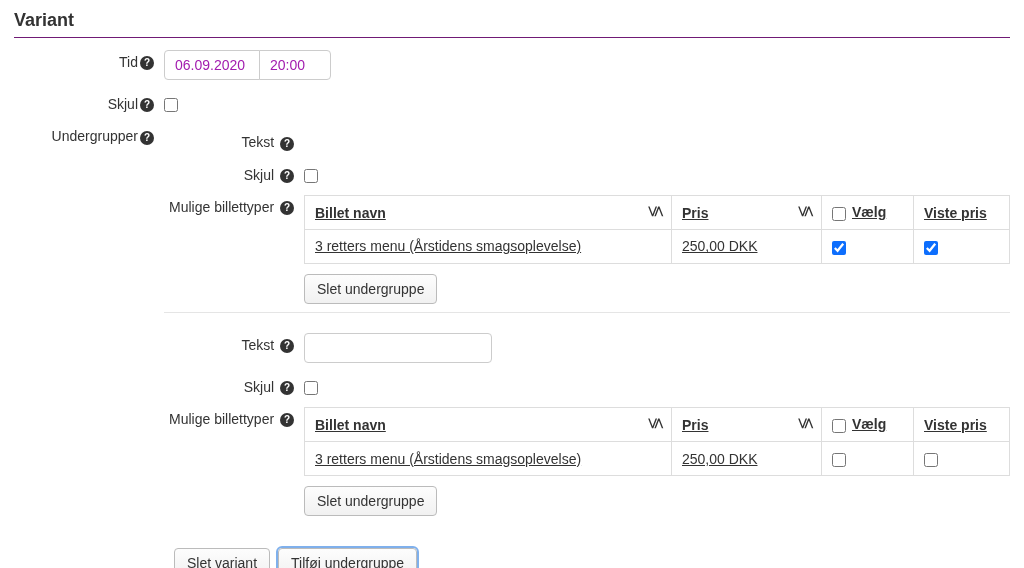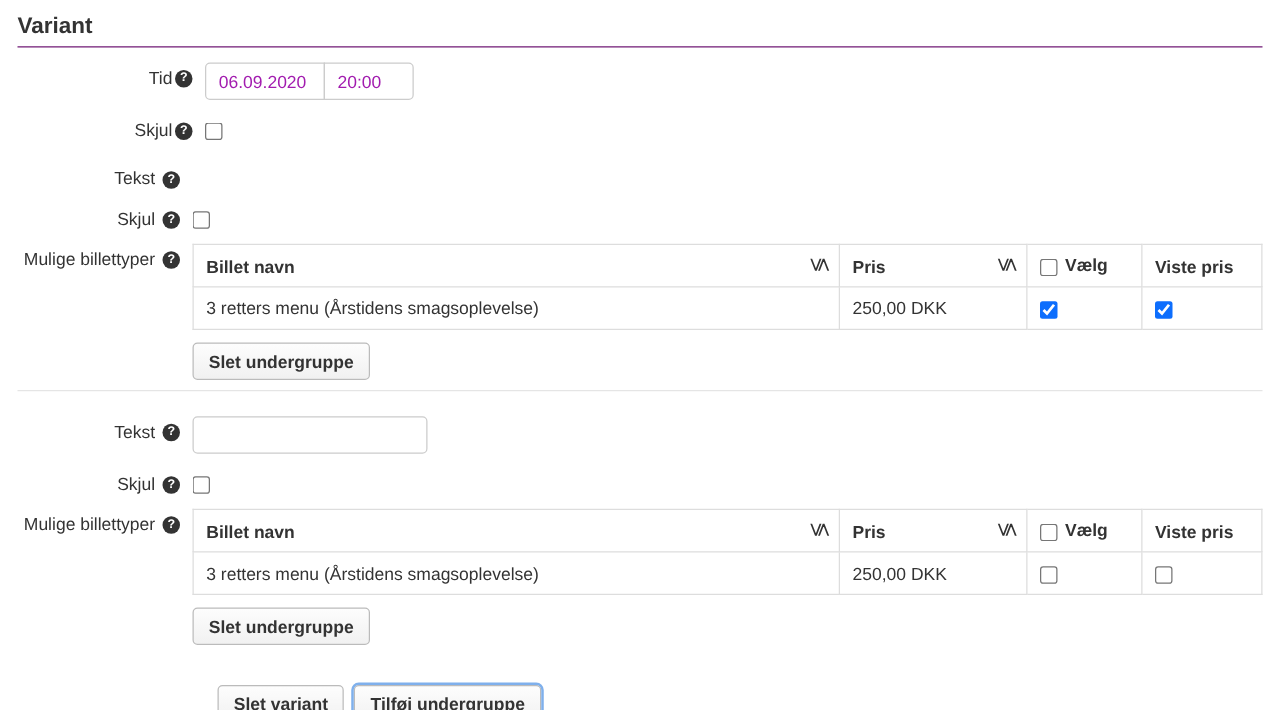--- a/index.html
+++ b/index.html
@@ -87,20 +87,21 @@
   table.tickets {
     width: 100%;
     border-collapse: collapse;
     background: #fff;
   }
   table.tickets th, table.tickets td {
     border: 1px solid #ddd;
     padding: 8px 10px;
     text-align: left;
     font-size: 14px;
+    text-decoration: underline;
   }
   table.tickets th { font-weight: 700; background: #fff; }
   .sort-icons {
     float: right;
     font-size: 10px;
     letter-spacing: -2px;
     color: #333;
     cursor: pointer;
   }
   .th-check { display:inline-block; margin-right:6px; vertical-align: middle;}
@@ -110,21 +111,20 @@
   .col-show { width: 96px; }
 
   button.btn {
     border: 1px solid #bbb;
     border-radius: 4px;
     background: linear-gradient(#fdfdfd, #f1f1f1);
     padding: 6px 12px;
     font-size: 14px;
     cursor: pointer;
     color: #333;
-    font-weight: bold;
   }
   .btn-actions-row { margin-top: 10px; }
   .btn-focus {
     outline: 2px solid #7fb0ec;
     outline-offset: 0;
     border-color: #88b5e0;
   }
   .variant-footer {
     display:flex;
     gap:8px;
@@ -152,20 +152,23 @@
 <div class="row">
   <div class="row-label">
     <span>Skjul</span><span class="help">?</span>
   </div>
   <div class="row-content" style="padding-top:6px;">
     <input type="checkbox" style="">
   </div>
 </div>
 
 <div class="row">
+  <div class="row-label">
+    <span>Undergrupper</span><span class="help">?</span>
+  </div>
   <div class="row-content subgroup-area">
 
     <div style="margin-top:-6px;">
       <div class="row">
         <div class="row-label" style="width:140px;">
           <span>Tekst</span> <span class="help">?</span>
         </div>
       </div>
 
       <div class="row">

